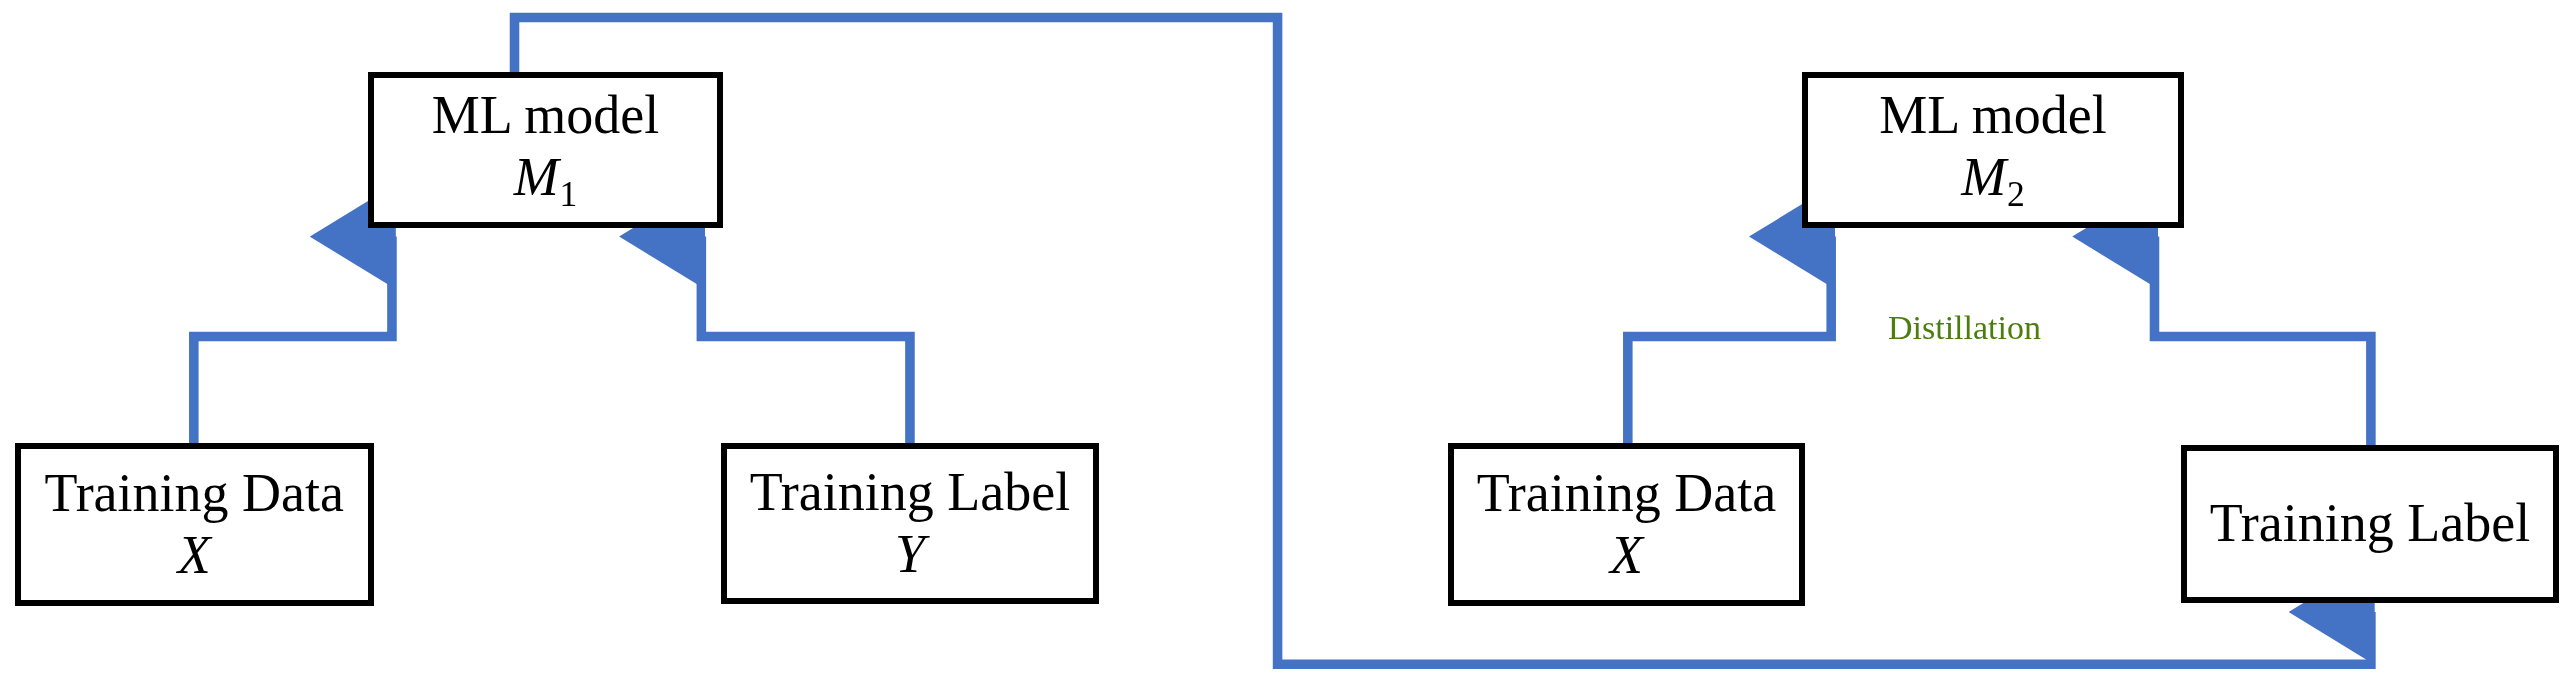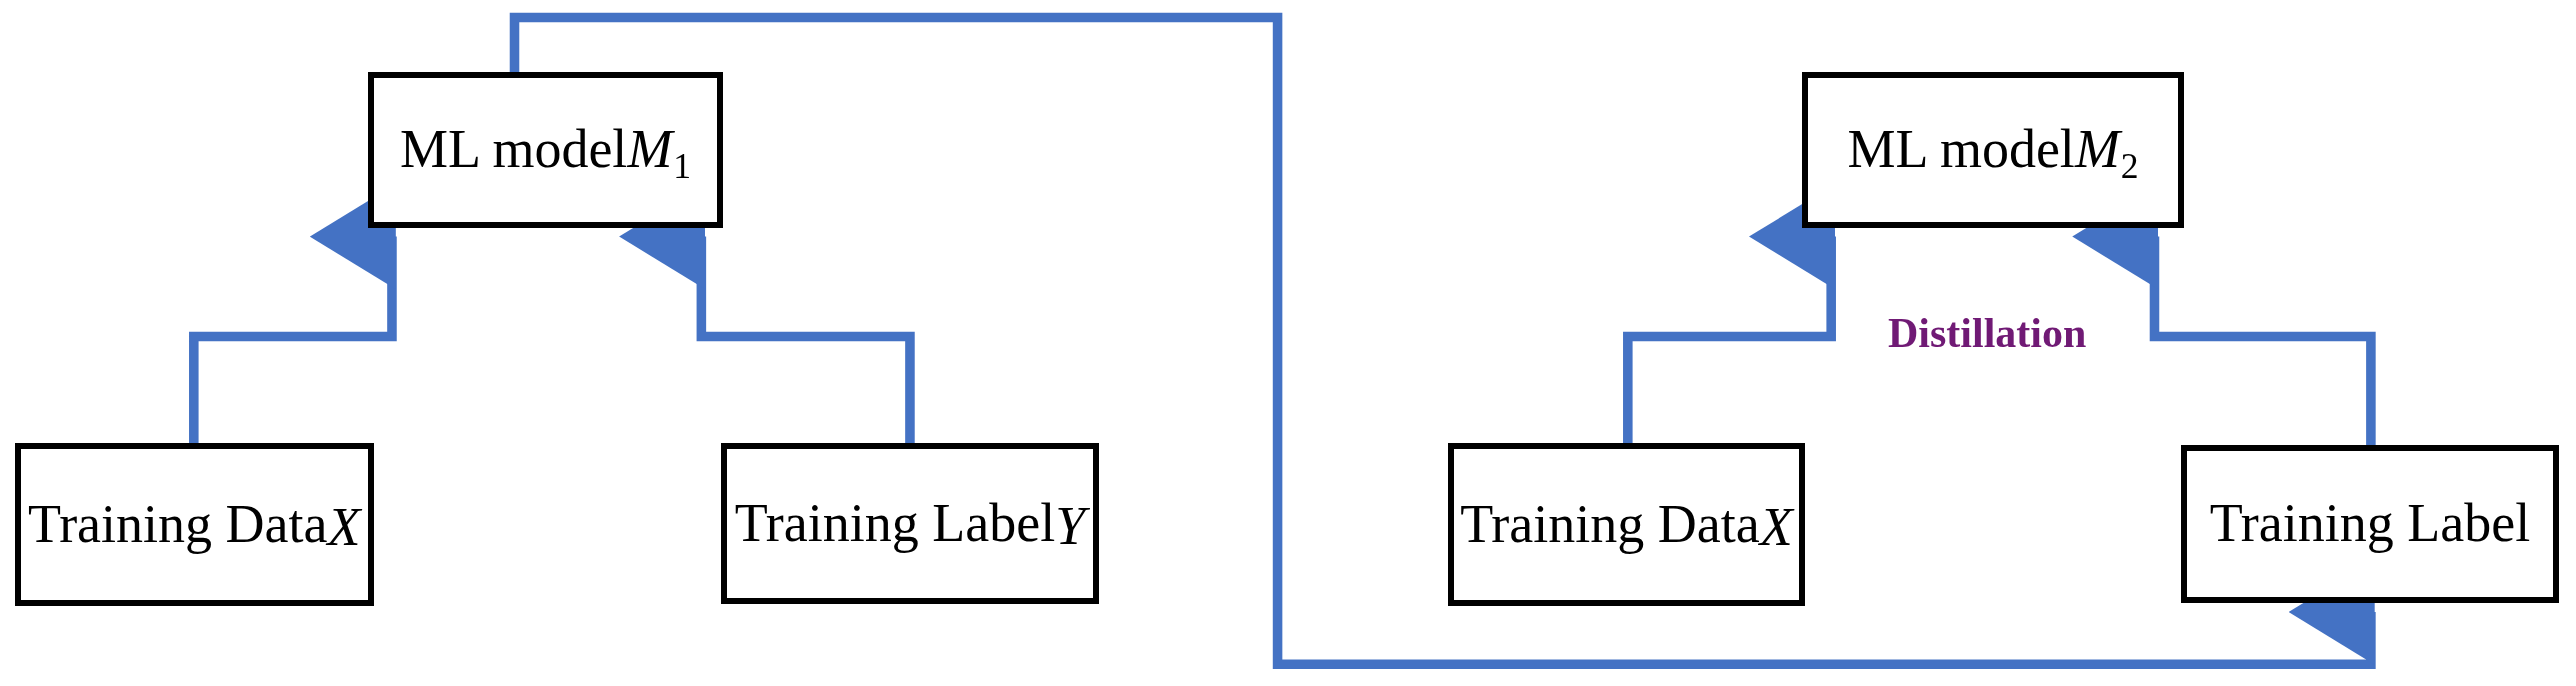--- a/index.html
+++ b/index.html
@@ -25,21 +25,21 @@
     width: 2576px;
     height: 687px;
     pointer-events: none;
   }
   .node {
     position: absolute;
     box-sizing: border-box;
     background: #ffffff;
     border: 6px solid #000000;
     display: flex;
-    flex-direction: row;
+    flex-direction: column;
     align-items: center;
     justify-content: center;
     line-height: 1.02;
     color: #000000;
   }
   .node .title {
     font-size: 54px;
     white-space: nowrap;
   }
   .node .sym {
@@ -61,24 +61,23 @@
   
   #node-m1            { left: 368px;  top: 72px;  width: 355px; height: 156px; }
   #node-m2            { left: 1802px; top: 72px;  width: 382px; height: 156px; }
   #node-train-data-1  { left: 14.8px;   top: 443px; width: 359px; height: 163px; }
   #node-train-label-1 { left: 721px;  top: 443px; width: 378px; height: 161px; }
   #node-train-data-2  { left: 1448px; top: 443px; width: 357px; height: 163px; }
   #node-train-label-2 { left: 2181px; top: 445px; width: 378px; height: 158px; }
 
   .edge-label {
     position: absolute;
-    font-size: 42px;
-    color: #701a75;
+    font-size: 34px;
+    color: #4d7c0f;
     white-space: nowrap;
-    font-weight: bold;
   }
   #label-distillation { left: 1888px; top: 309px; }
 </style>
 </head>
 <body>
 
 <div id="stage">
 
   <svg id="wires" viewBox="0 0 2964 790" width="2576" height="687" xmlns="http://www.w3.org/2000/svg">
     <defs>

